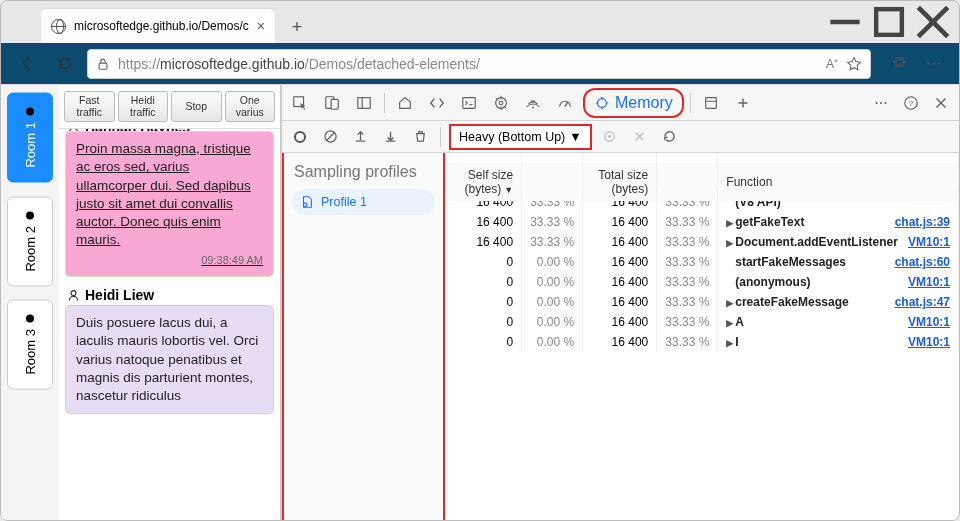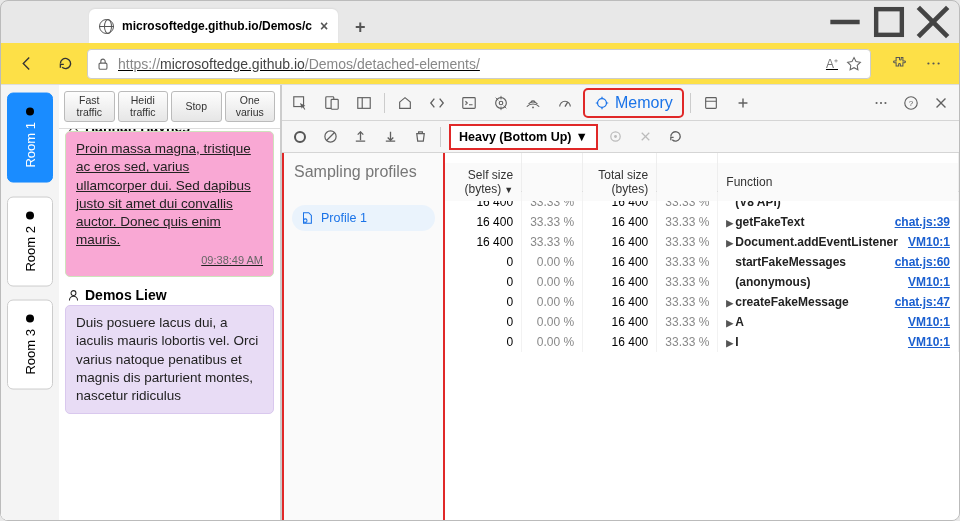--- a/index.html
+++ b/index.html
@@ -1,30 +1,30 @@
 <!DOCTYPE html>
 <html><head>
 <meta charset="utf-8">
 <style>
 * { box-sizing: border-box; margin: 0; padding: 0; font-family: "Segoe UI", Arial, sans-serif; }
 body { width: 960px; height: 521px; background: #e8e8e8; border: 1px solid #bbb; border-radius: 8px; overflow: hidden; position: relative; }
 
 
-.titlebar { height: 42px; display: flex; align-items: flex-end; padding-left: 88px; position: relative; font-weight: bold; }
+.titlebar { height: 42px; display: flex; align-items: flex-end; padding-left: 40px; position: relative; }
 .tab { background: #fff; height: 34px; border-radius: 6px 6px 0 0; display: flex; align-items: center; padding: 0 10px; gap: 8px; font-size: 12px; min-width: 230px; box-shadow: 0 -1px 2px rgba(0,0,0,0.05); }
 .tab .globe { width: 15px; height: 15px; border: 1.2px solid #555; border-radius: 50%; position: relative; }
 .tab .globe::before { content:""; position:absolute; left:50%; top:-1px; bottom:-1px; width:6px; margin-left:-3px; border:1.2px solid #555; border-radius:50%; }
 .tab .globe::after { content:""; position:absolute; top:50%; left:-1px; right:-1px; height:1.2px; background:#555; }
 .tab .close { margin-left: auto; font-size: 14px; color: #555; cursor: pointer; }
 .newtab { width: 32px; height: 32px; display:flex; align-items:center; justify-content:center; font-size:18px; color:#555; margin-left:6px; }
 .winbtns { position:absolute; right:4px; top:6px; display:flex; gap:0; }
 .winbtns div { width:44px; height:30px; display:flex; align-items:center; justify-content:center; color:#444; font-size:13px; }
 
 
-.addrbar { height: 42px; background:#fde047; display:flex; align-items:center; padding:0 10px; gap:6px; border-bottom:1px solid #ddd;text-decoration:underline; }
+.addrbar { height: 42px; background:#0c4a6e; display:flex; align-items:center; padding:0 10px; gap:6px; border-bottom:1px solid #ddd; }
 .iconbtn { width:32px; height:32px; display:flex; align-items:center; justify-content:center; color:#555; border-radius:4px; }
 .iconbtn svg { width:17px; height:17px; }
 .urlbox { flex:1; height:30px; border:1px solid #ccc; border-radius:4px; display:flex; align-items:center; padding:0 8px; gap:8px; font-size:14px; color:#444; background:#fff;}
 .urlbox .lock { width:14px; height:14px; }
 .urlbox .dim { color:#888; }
 .addr-right { display:flex; gap:2px; margin-left:6px; }
 
 
 .main { display:flex; height: calc(521px - 42px - 42px); background:#fff; }
 .leftpanel { width:280px; background:#fff; display:flex; border-right:1px solid #ccc; }
@@ -44,35 +44,35 @@
 .msg.green { background:#f9a8d4; border:1px solid #cde3bc;text-decoration:underline; }
 .msg.purple { background:#e8dcf5; border:1px solid #d9c8ee; }
 .timestamp { font-size:11px; color:#666; text-align:right; margin-top:4px; }
 
 
 .devtools { flex:1; display:flex; flex-direction:column; border-left:1px solid #ccc; }
 .dt-tabbar { height:36px; display:flex; align-items:center; padding:0 4px; gap:4px; border-bottom:1px solid #d5d5d5; background:#f6f6f6; }
 .dt-ico { width:28px; height:28px; display:flex; align-items:center; justify-content:center; color:#616161; }
 .dt-ico svg { width:16px; height:16px; }
 .dt-sep { width:1px; height:20px; background:#ccc; margin:0 2px; }
-.dt-memory { display:flex; align-items:center; gap:5px; padding:3px 9px; color:#1a73e8; border:2px solid #e02828; border-radius:5px; height:30px;}
+.dt-memory { display:flex; align-items:center; gap:5px; padding:3px 9px; color:#1a73e8; border:2px solid #e02828; border-radius:12px; height:30px;}
 .dt-memory svg { width:16px; height:16px; }
 .dt-right { margin-left:auto; display:flex; gap:2px;}
 
 .dt-toolbar2 { height:32px; display:flex; align-items:center; padding:0 6px; gap:6px; border-bottom:1px solid #d5d5d5; background:#f6f6f6; position:relative;}
 .dt-tb-ico { width:24px; height:24px; display:flex; align-items:center; justify-content:center; color:#616161;}
 .dt-tb-ico svg{width:15px;height:15px;}
 .rec { width:12px; height:12px; border-radius:50%; border:2px solid #555; }
-.dt-view { border:2px solid #e02828; padding:2px 8px; font-size:12.5px; display:flex; align-items:center; gap:4px; height:26px; background:#fff;font-weight:bold;}
+.dt-view { border:2px solid #e02828; padding:2px 8px; font-size:12.5px; display:flex; align-items:center; gap:4px; height:26px; background:#fff;}
 
 .dt-body { flex:1; display:flex; overflow:hidden; }
 .profiles { width:163px; border:2px solid #e02828; border-top:none; background:#fafafa; display:flex; flex-direction:column; }
 .profiles-hdr { display:flex; align-items:center; gap:8px; padding:8px 10px; font-size:13px; border-bottom:1px solid #e4e4e4; color:#333;}
 .profiles-sub { font-size:16px; color:#777; padding:10px 10px 4px; }
-.profile-item { margin:20px 8px; padding:6px 8px; border-radius:14px; background:#eaf3fc; color:#1a73e8; font-size:12.5px; display:flex; align-items:center; gap:7px;}
+.profile-item { margin:4px 8px; padding:6px 8px; border-radius:14px; background:#eaf3fc; color:#1a73e8; font-size:12.5px; display:flex; align-items:center; gap:7px;}
 .profile-item svg{width:14px;height:14px;}
 
 .tablewrap { flex:1; overflow:auto; }
 table { width:100%; border-collapse:collapse; font-size:12px; }
 th { text-align:left; padding:5px 8px; border-bottom:1px solid #ddd; border-right:1px solid #eee; font-weight:400; color:#333; background:#fafafa; position:sticky; top:10px;}
 th.r, td.r { text-align:right; }
 td { padding:3px 8px; border-right:1px solid #f2f2f2; white-space:nowrap; }
 td.pct { color:#888; }
 td.fn { color:#222; }
 .tri { display:inline-block; margin-right:2px; color:#555; font-size:9px;}
@@ -183,21 +183,21 @@
               <path d="M3 14c0-3 2.5-5 5-5s5 2 5 5" fill="none" stroke="#222" stroke-width="1.3"></path>
             </svg>
             <span style="text-decoration: none;">Hannah Haynes</span>
           </div>
           <div class="msg green">Proin massa magna, tristique ac eros sed, varius ullamcorper dui. Sed dapibus justo sit amet dui convallis auctor. Donec quis enim mauris.<div class="timestamp">09:38:49 AM</div></div>
           <div class="username">
             <svg class="usericon" viewBox="0 0 16 16">
               <circle cx="8" cy="5" r="3" fill="none" stroke="#222" stroke-width="1.3"></circle>
               <path d="M3 14c0-3 2.5-5 5-5s5 2 5 5" fill="none" stroke="#222" stroke-width="1.3"></path>
             </svg>
-            <span>Demos Liew</span>
+            <span>Heidi Liew</span>
           </div>
           <div class="msg purple">Duis posuere lacus dui, a iaculis mauris lobortis vel. Orci varius natoque penatibus et magnis dis parturient montes, nascetur ridiculus</div>
         </div>
     </div>
   </div>
 
   <div class="devtools">
     <div class="dt-tabbar">
       <div class="dt-ico">
           <svg viewBox="0 0 18 18">

